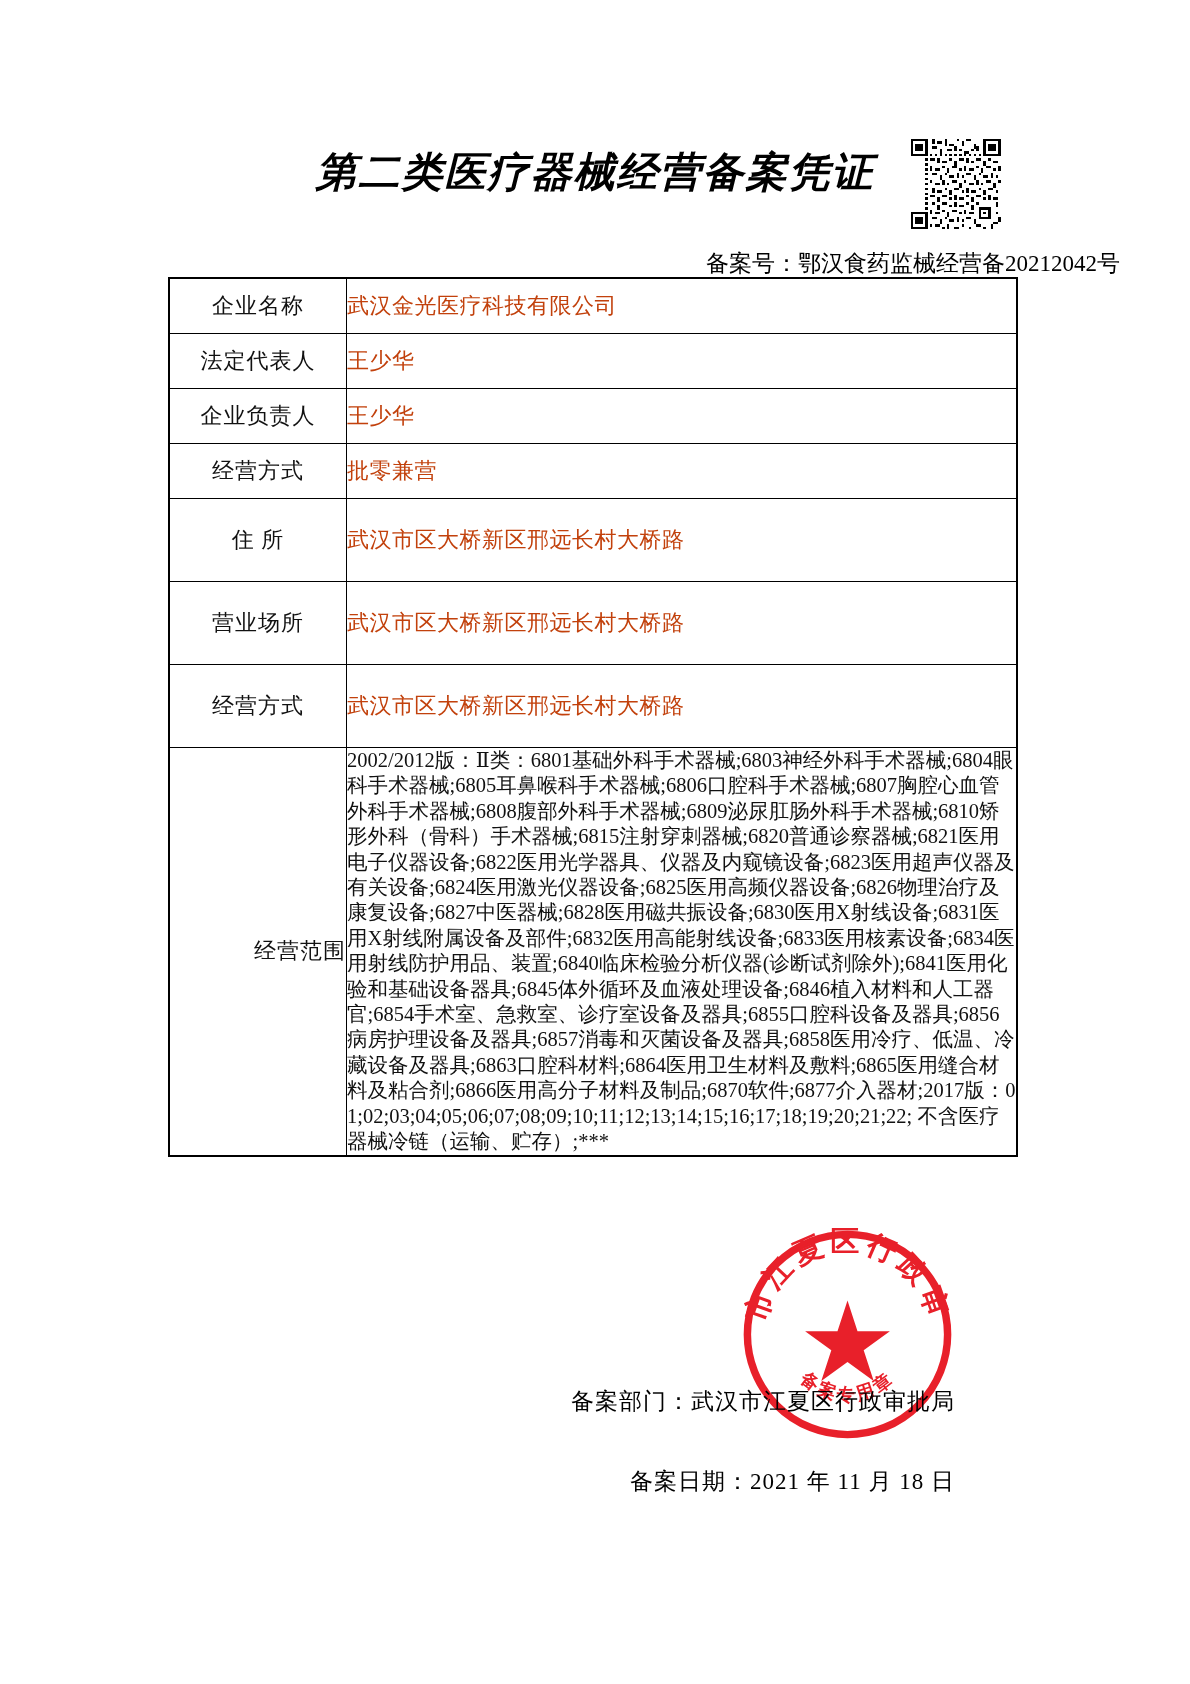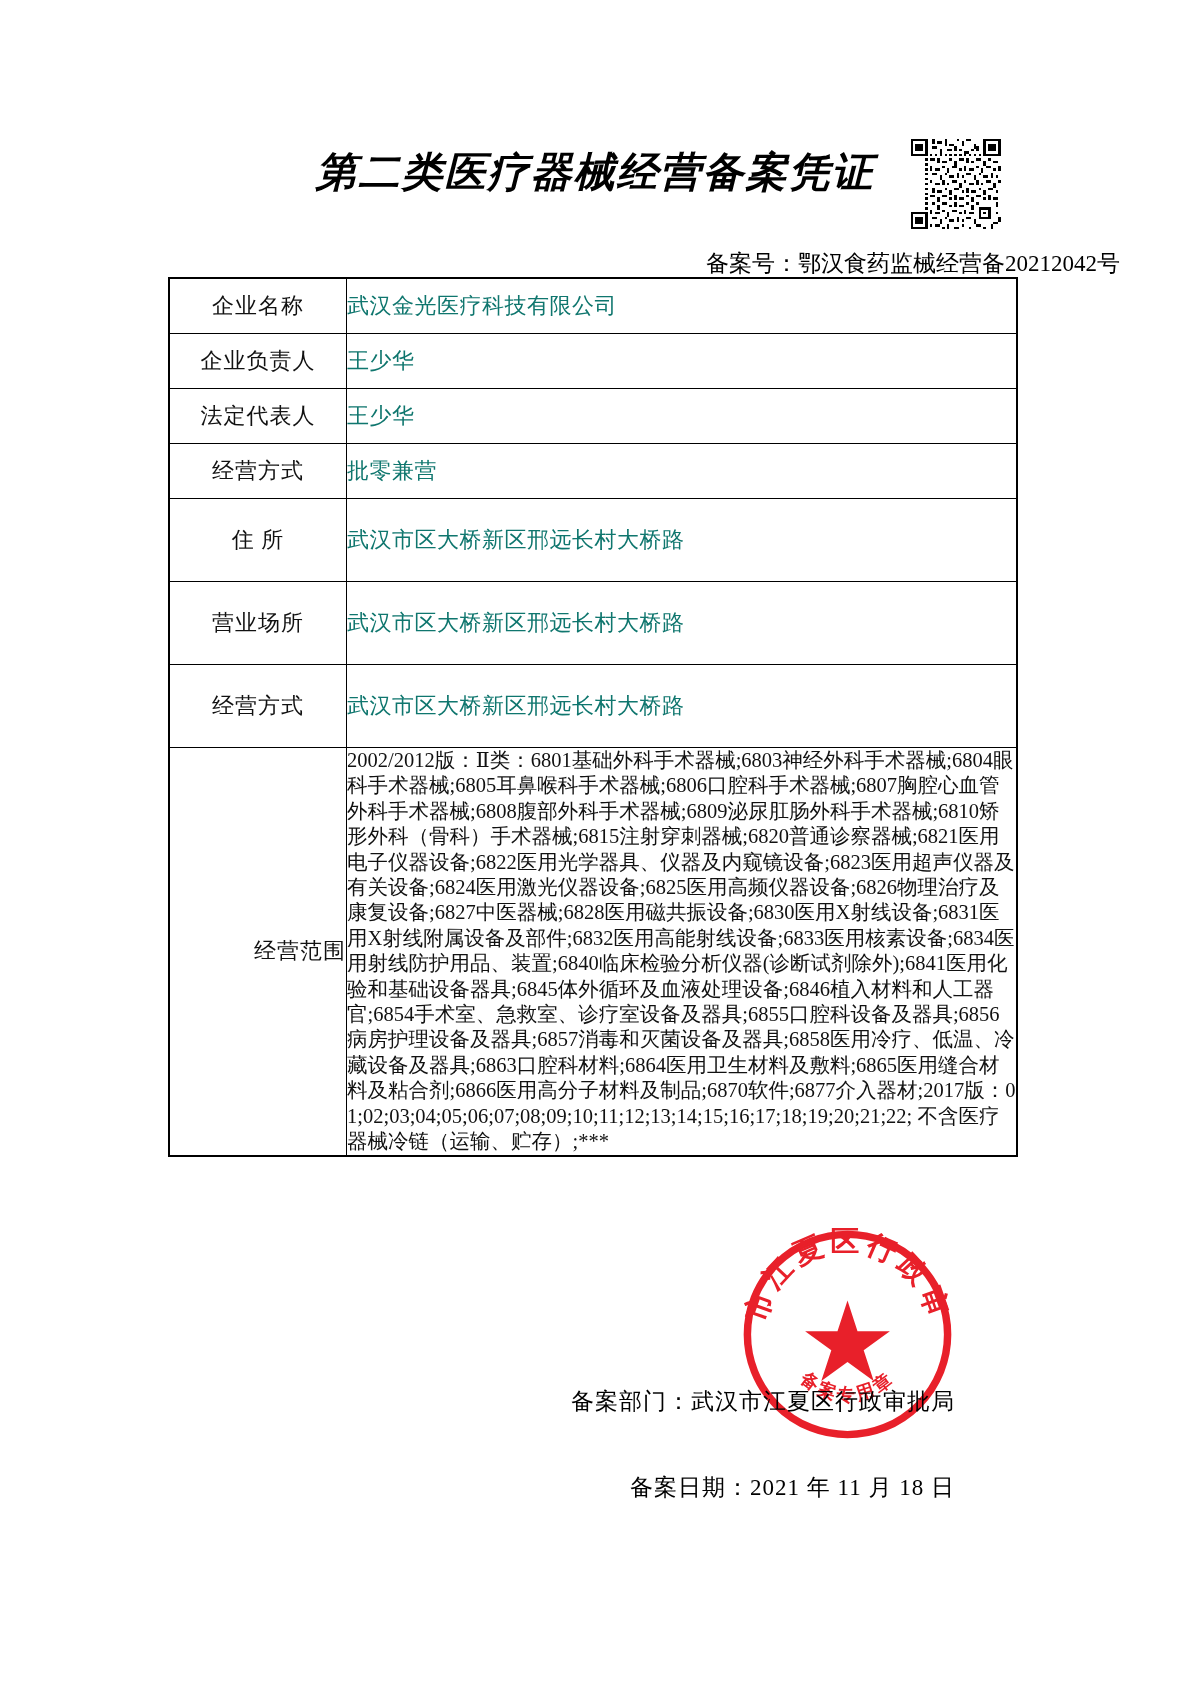--- a/index.html
+++ b/index.html
@@ -74,21 +74,21 @@
     width: 176px;
     text-align: center;
     font-size: 22px;
     font-family: "Liberation Serif", "DejaVu Serif", serif;
     letter-spacing: 1px;
     color: #111;
   }
   .val {
     padding-left: 14px;
     font-size: 22px;
-    color: #0f766e;
+    color: #c2410c;
     letter-spacing: 0.5px;
   }
   .row-short td { height: 54px; }
   .row-tall td  { height: 82px; }
   .val-top { vertical-align: top; padding-top: 10px; }
 
   
   #scope-label { text-align: right; vertical-align: middle; }
   #scope-value {
     vertical-align: top;
@@ -106,21 +106,21 @@
     position: absolute;
     left: 10px;
     width: 925px;
     text-align: right;
     font-size: 23px;
     white-space: nowrap;
     letter-spacing: 1px;
     padding-left: 20px;
   }
   #footer-department { top: 1386px; }
-  #footer-date       { top: 1466px; margin-top: 6px; }
+  #footer-date       { top: 1466px; }
 
   
   #official-seal {
     position: absolute;
     left: 741px;
     top: 1228px;
     width: 213px;
     height: 213px;
     pointer-events: none;
   }
@@ -318,25 +318,25 @@
 
 <div id="record-number">备案号：鄂汉食药监械经营备20212042号</div>
 
 <table id="cert-table">
   <tbody>
     <tr class="row-short">
       <td class="lbl">企业名称</td>
       <td class="val">武汉金光医疗科技有限公司</td>
     </tr>
     <tr class="row-short">
+      <td class="lbl">法定代表人</td>
+      <td class="val">王少华</td>
+    </tr>
+    <tr class="row-short">
       <td class="lbl">企业负责人</td>
-      <td class="val">王少华</td>
-    </tr>
-    <tr class="row-short">
-      <td class="lbl">法定代表人</td>
       <td class="val">王少华</td>
     </tr>
     <tr class="row-short">
       <td class="lbl">经营方式</td>
       <td class="val">批零兼营</td>
     </tr>
     <tr class="row-tall">
       <td class="lbl">住  所</td>
       <td class="val val-top">武汉市区大桥新区邢远长村大桥路</td>
     </tr>

